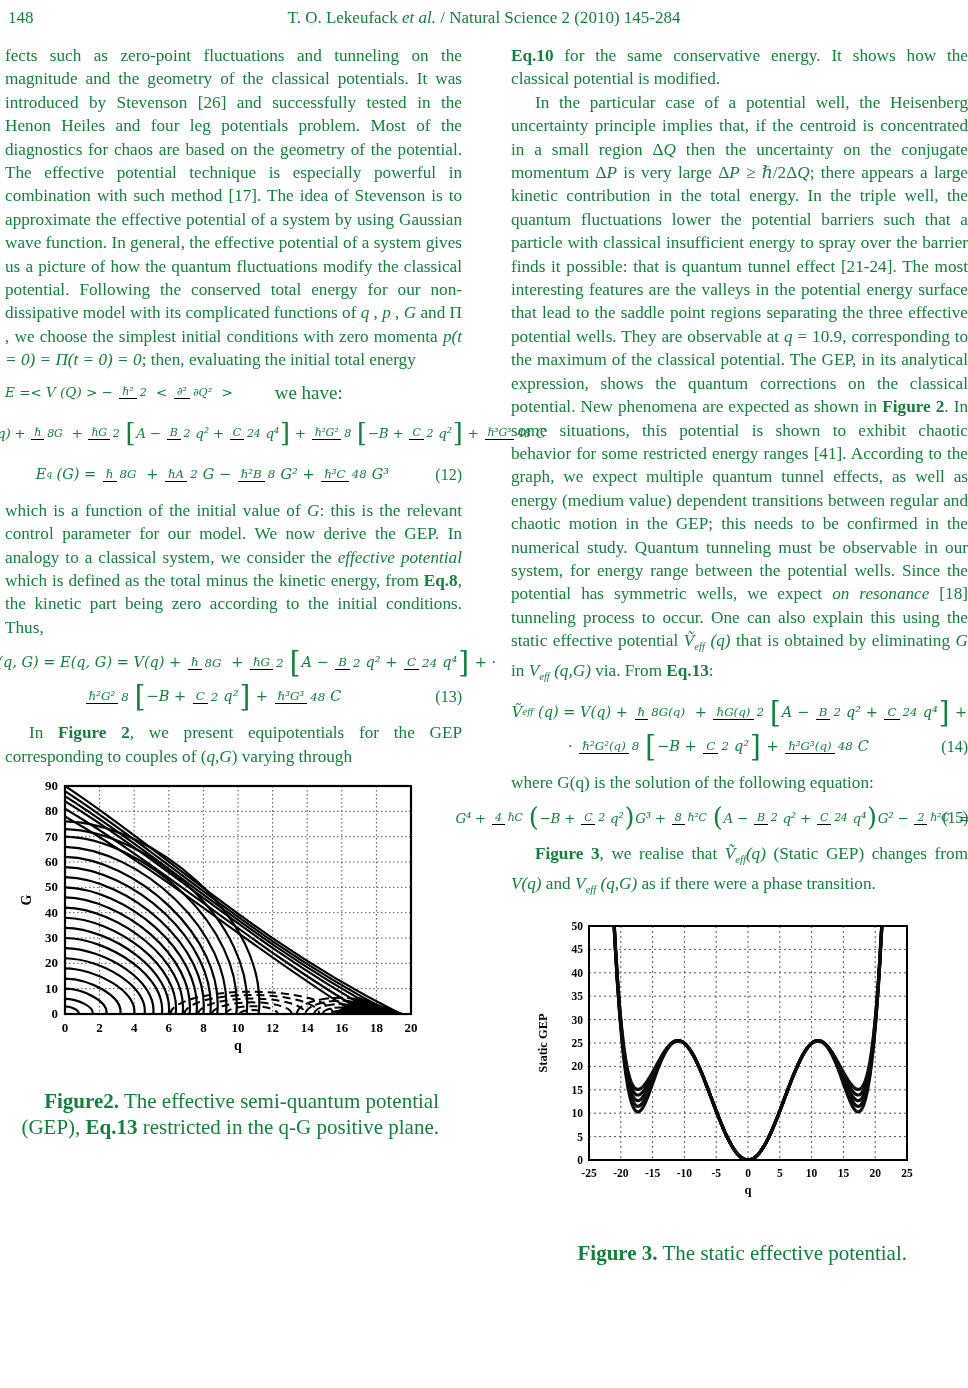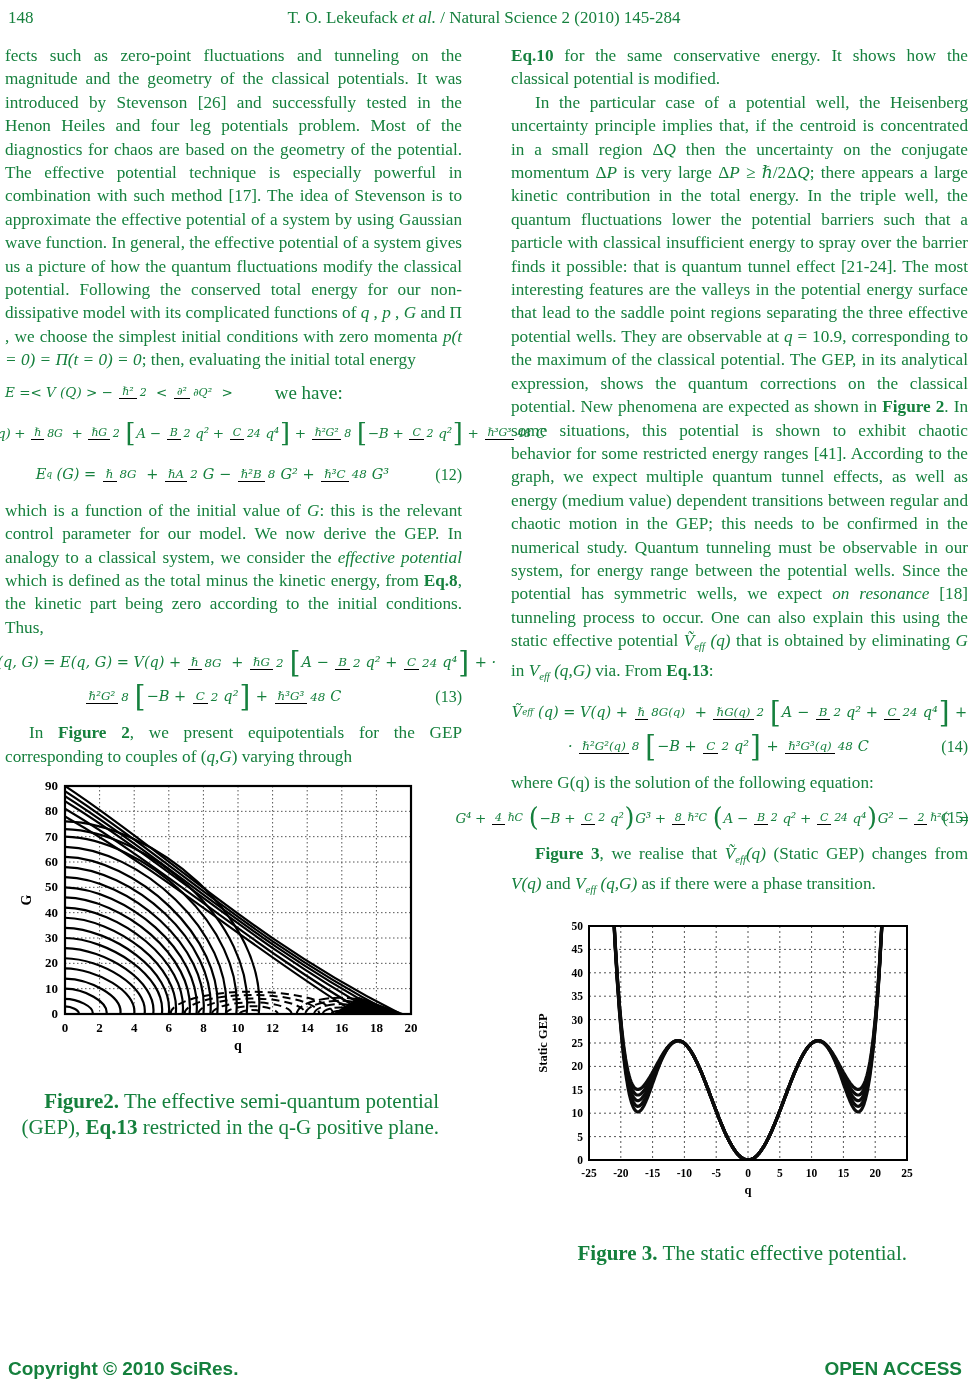--- a/index.html
+++ b/index.html
@@ -443,18 +443,14 @@
             <text x="52" y="35.400000000000006" text-anchor="end" font-family="Liberation Serif, DejaVu Serif, serif" font-size="11.5" font-weight="bold" fill="#000">45</text>
             <text x="52" y="12" text-anchor="end" font-family="Liberation Serif, DejaVu Serif, serif" font-size="11.5" font-weight="bold" fill="#000">50</text>
             <text x="217" y="276" text-anchor="middle" font-family="Liberation Serif, DejaVu Serif, serif" font-size="12.5" font-weight="bold" fill="#000">q</text>
             <text x="16" y="125" text-anchor="middle" font-family="Liberation Serif, DejaVu Serif, serif" font-size="12.5" font-weight="bold" fill="#000" transform="rotate(-90 16 125)">Static GEP</text>
           </svg></div>
       <div class="caption cap3"><span class="b">Figure 3.</span><span> The static effective potential.</span></div>
     </div>
 
   </div>
 
-  <div class="footer">
-    <span>Copyright © 2010 SciRes.</span>
-    <span>OPEN ACCESS</span>
-  </div>
 
 </div>
 
 </body></html>

